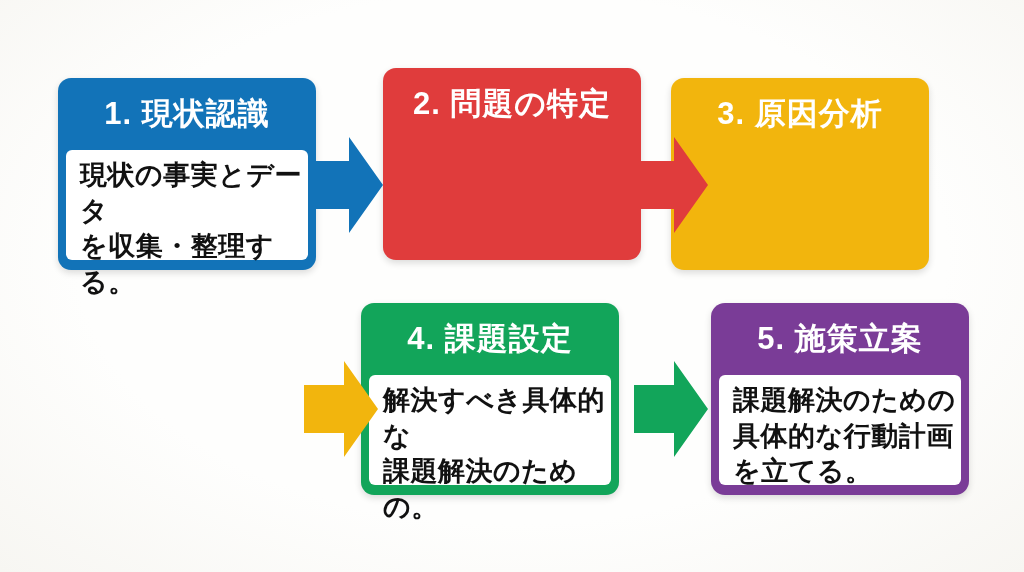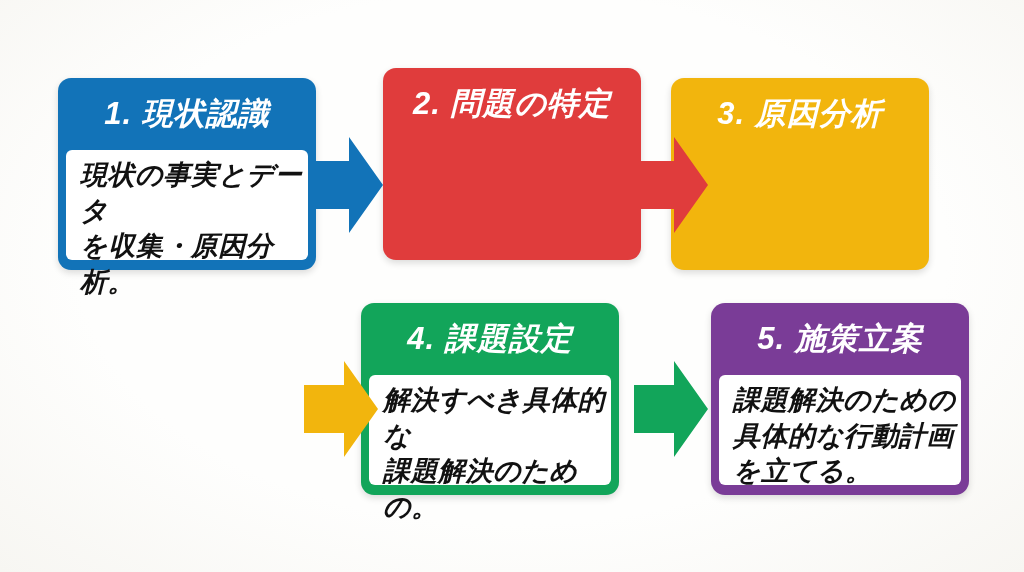--- a/index.html
+++ b/index.html
@@ -7,21 +7,20 @@
   body {
     font-family: "Liberation Sans", "DejaVu Sans", sans-serif;
     background: #fcfcf9;
     overflow: hidden;
   }
   .stage {
     position: relative;
     width: 1024px;
     height: 572px;
     background: radial-gradient(ellipse at 50% 45%, #fefefd 60%, #f7f6f2 100%);
-    font-style: italic;
   }
   .card {
     position: absolute;
     width: 258px;
     height: 192px;
     background: var(--c, #888);
     border-radius: 13px;
     box-shadow: 0 3px 7px rgba(0,0,0,0.14);
   }
   .card-header {
@@ -68,21 +67,21 @@
   .arrow-4 { left: 634px; top: 361px; }
 </style>
 </head>
 <body>
 
 <div class="stage">
 
   <div class="card pos-1" style="--c: #1273b8;">
     <div class="card-header">1. 現状認識</div>
     <div class="card-body">現状の事実とデータ
-を収集・原因分析。</div>
+を収集・整理する。</div>
   </div>
 
   <div class="card pos-2" style="--c: #e03c3c;">
     <div class="card-header">2. 問題の特定</div>
   </div>
 
   <div class="card pos-3" style="--c: #f2b50d;">
     <div class="card-header">3. 原因分析</div>
   </div>
 

